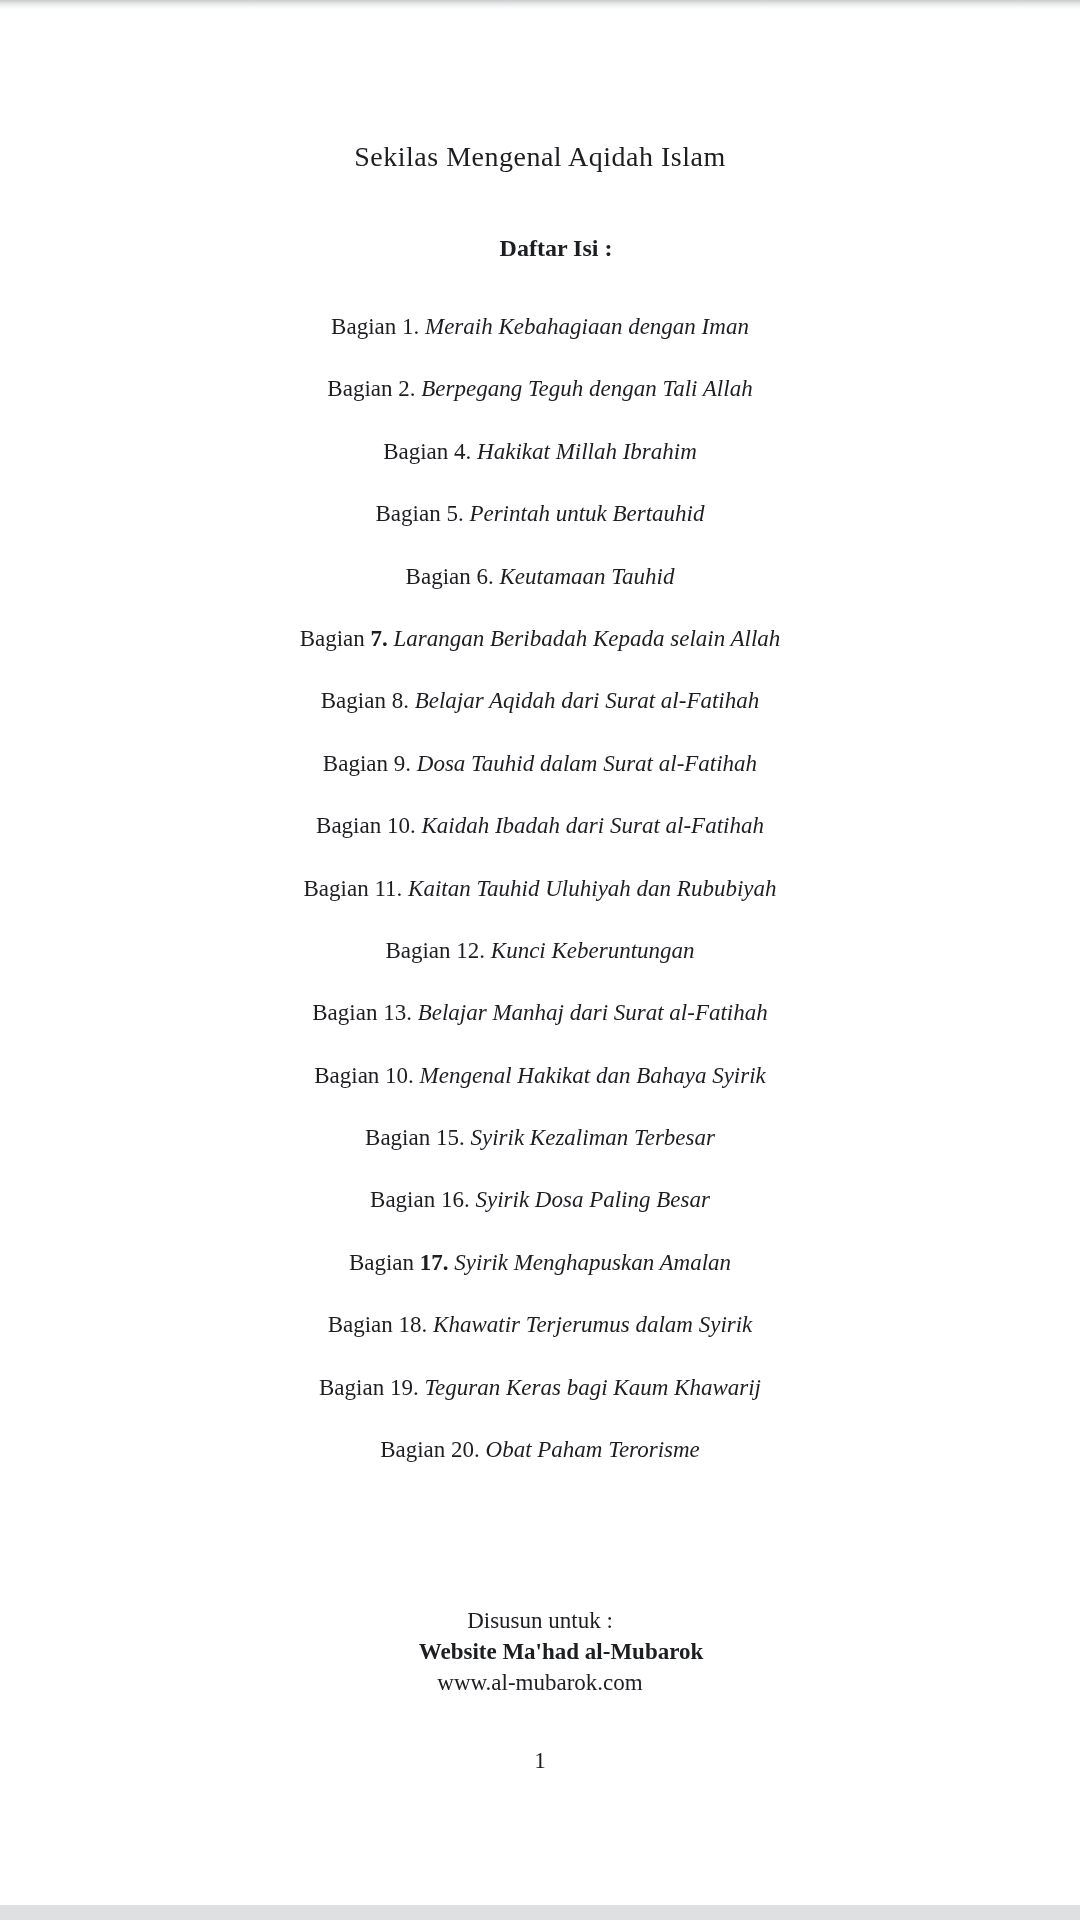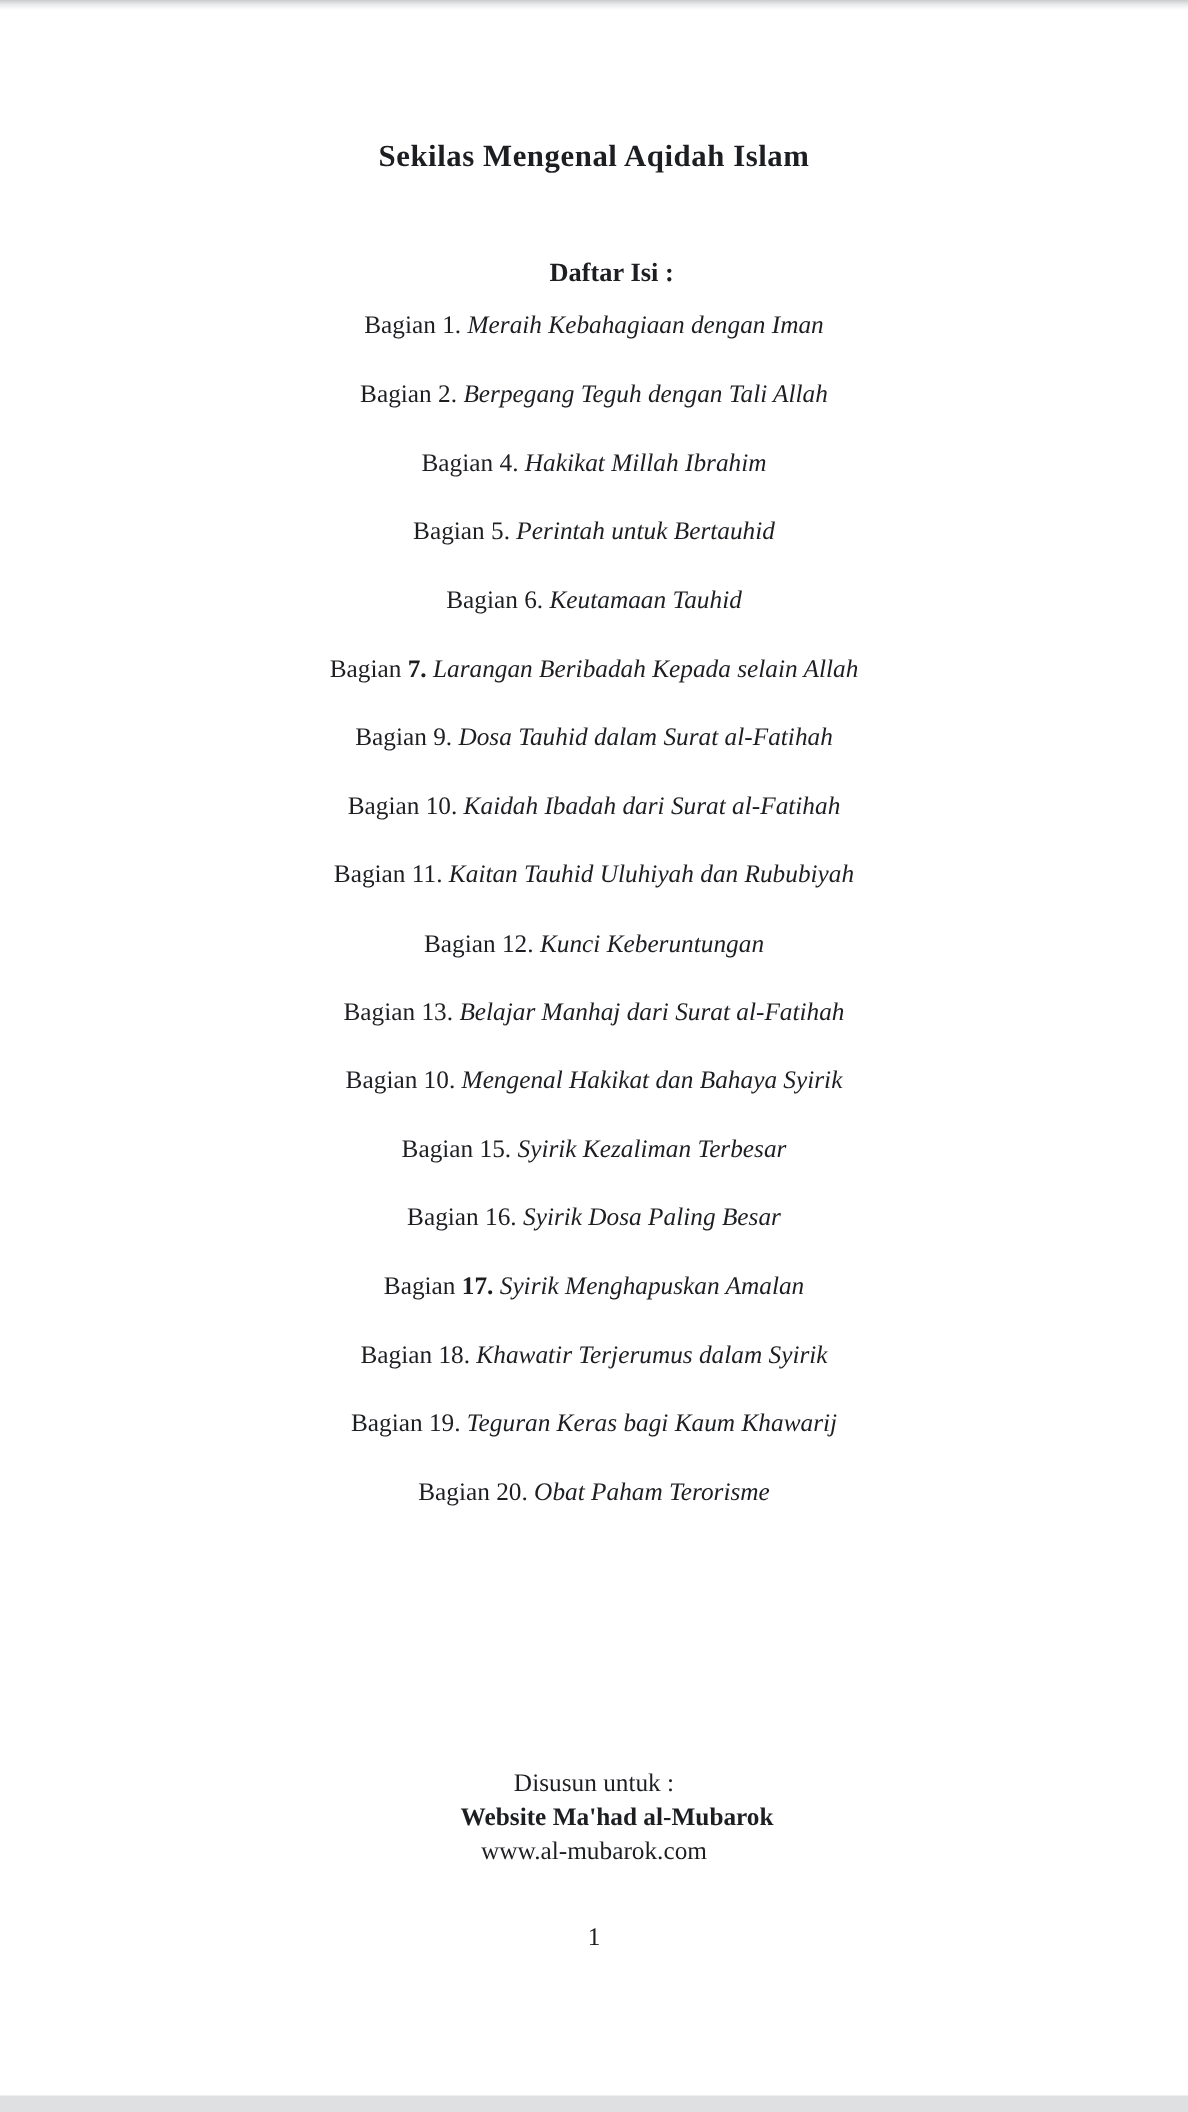--- a/index.html
+++ b/index.html
@@ -19,41 +19,41 @@
     background: linear-gradient(to bottom, #c9cbcc 0%, #e9eaeb 45%, #ffffff 100%);
   }
   .bottom-bar {
     position: absolute;
     bottom: 0; left: 0;
     width: 100%; height: 15px;
     background: #dfe0e2;
   }
   .doc-title {
     position: absolute;
-    top: 126px; left: 0;
+    top: 140px; left: 0;
     width: 100%;
     text-align: center;
     font-size: 28px;
     line-height: 34px;
-    font-weight: 700;
+    font-weight: 400;
     letter-spacing: 0.5px;
   }
   .toc-heading {
     position: absolute;
     top: 233px; left: 0;
     width: 100%;
     text-align: center;
     font-size: 24px;
     line-height: 30px;
     font-weight: 700;
     padding-left: 16px;
   }
   .toc {
     position: absolute;
-    top: 265px; left: 0;
+    top: 296px; left: 0;
     width: 100%;
   }
   .toc-row {
     height: 62.4px;
     line-height: 62.4px;
     text-align: center;
     font-size: 23px;
     white-space: nowrap;
   }
   .toc-row .ttl { font-style: italic; }
@@ -87,20 +87,21 @@
 
   <div class="toc-heading">Daftar Isi :</div>
 
   <div class="toc">
     <div class="toc-row"><span class="pfx">Bagian</span> <span class="num">1.</span> <span class="ttl">Meraih Kebahagiaan dengan Iman</span></div>
     <div class="toc-row"><span class="pfx">Bagian</span> <span class="num">2.</span> <span class="ttl">Berpegang Teguh dengan Tali Allah</span></div>
     <div class="toc-row"><span class="pfx">Bagian</span> <span class="num">4.</span> <span class="ttl">Hakikat Millah Ibrahim</span></div>
     <div class="toc-row"><span class="pfx">Bagian</span> <span class="num">5.</span> <span class="ttl">Perintah untuk Bertauhid</span></div>
     <div class="toc-row"><span class="pfx">Bagian</span> <span class="num">6.</span> <span class="ttl">Keutamaan Tauhid</span></div>
     <div class="toc-row"><span class="pfx">Bagian</span> <span class="num bn">7.</span> <span class="ttl">Larangan Beribadah Kepada selain Allah</span></div>
+    <div class="toc-row"><span class="pfx">Bagian</span> <span class="num">8.</span> <span class="ttl">Belajar Aqidah dari Surat al-Fatihah</span></div>
     <div class="toc-row"><span class="pfx">Bagian</span> <span class="num">9.</span> <span class="ttl">Dosa Tauhid dalam Surat al-Fatihah</span></div>
     <div class="toc-row"><span class="pfx">Bagian</span> <span class="num">10.</span> <span class="ttl">Kaidah Ibadah dari Surat al-Fatihah</span></div>
     <div class="toc-row"><span class="pfx">Bagian</span> <span class="num">11.</span> <span class="ttl">Kaitan Tauhid Uluhiyah dan Rububiyah</span></div>
     <div class="toc-row"><span class="pfx">Bagian</span> <span class="num">12.</span> <span class="ttl">Kunci Keberuntungan</span></div>
     <div class="toc-row"><span class="pfx">Bagian</span> <span class="num">13.</span> <span class="ttl">Belajar Manhaj dari Surat al-Fatihah</span></div>
     <div class="toc-row"><span class="pfx">Bagian</span> <span class="num">10.</span> <span class="ttl">Mengenal Hakikat dan Bahaya Syirik</span></div>
     <div class="toc-row"><span class="pfx">Bagian</span> <span class="num">15.</span> <span class="ttl">Syirik Kezaliman Terbesar</span></div>
     <div class="toc-row"><span class="pfx">Bagian</span> <span class="num">16.</span> <span class="ttl">Syirik Dosa Paling Besar</span></div>
     <div class="toc-row"><span class="pfx">Bagian</span> <span class="num bn">17.</span> <span class="ttl">Syirik Menghapuskan Amalan</span></div>
     <div class="toc-row"><span class="pfx">Bagian</span> <span class="num">18.</span> <span class="ttl">Khawatir Terjerumus dalam Syirik</span></div>

